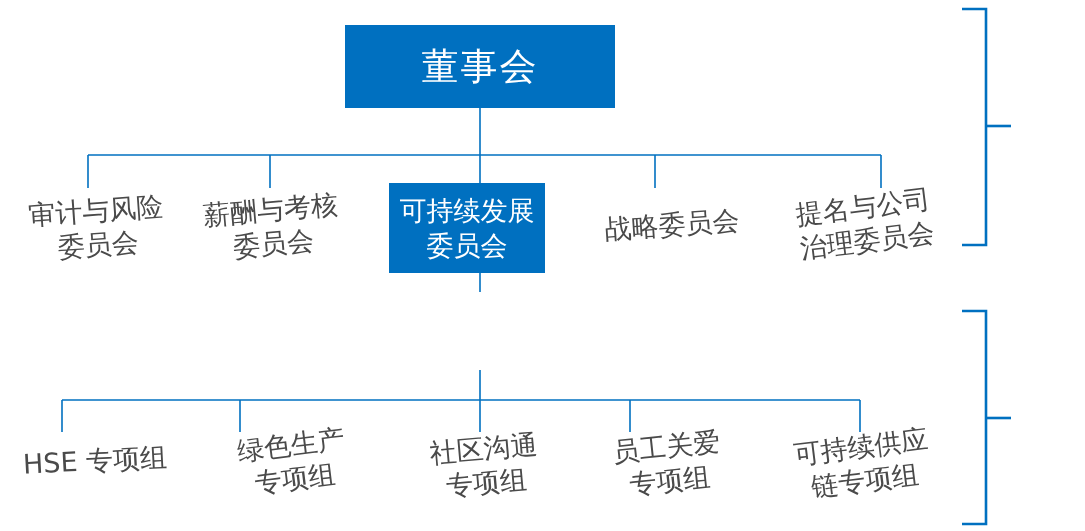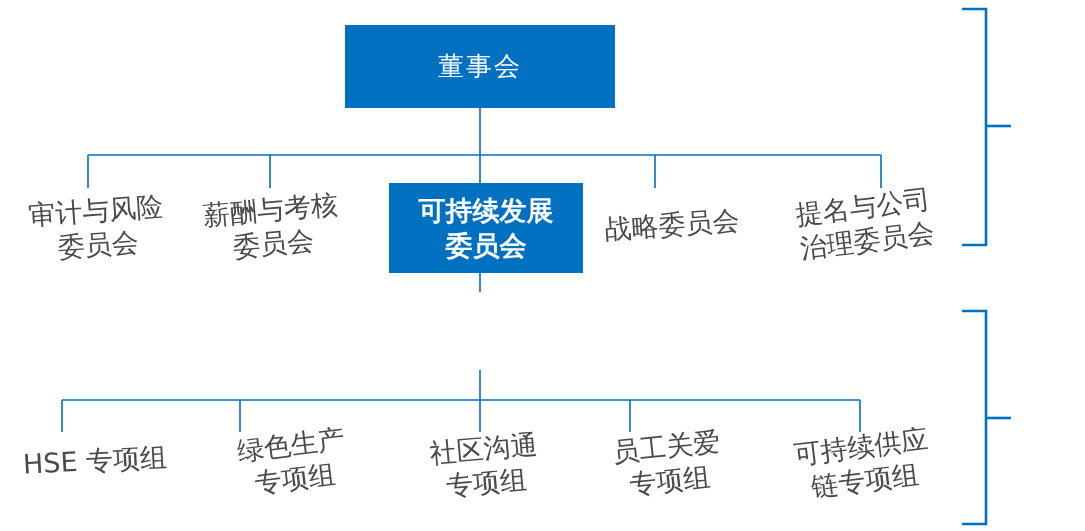--- a/index.html
+++ b/index.html
@@ -28,28 +28,28 @@
     display: flex;
     flex-direction: column;
     align-items: center;
     justify-content: center;
     text-align: center;
     z-index: 2;
   }
   .board-box {
     left: 345px; top: 25px;
     width: 270px; height: 83px;
-    font-size: 26px;
+    font-size: 37px;
     letter-spacing: 2px;
   }
   .sd-committee-box {
     left: 389px; top: 183px;
-    width: 194px; height: 90px;
+    width: 156px; height: 90px;
     font-size: 27px;
-    font-weight: 700;
+    font-weight: 400;
     line-height: 1.3;
   }
   .working-group-bar {
     left: 7px; top: 292px;
     width: 948px; height: 78px;
     font-size: 30px;
     letter-spacing: 2px;
   }
   .glabel {
     position: absolute;

